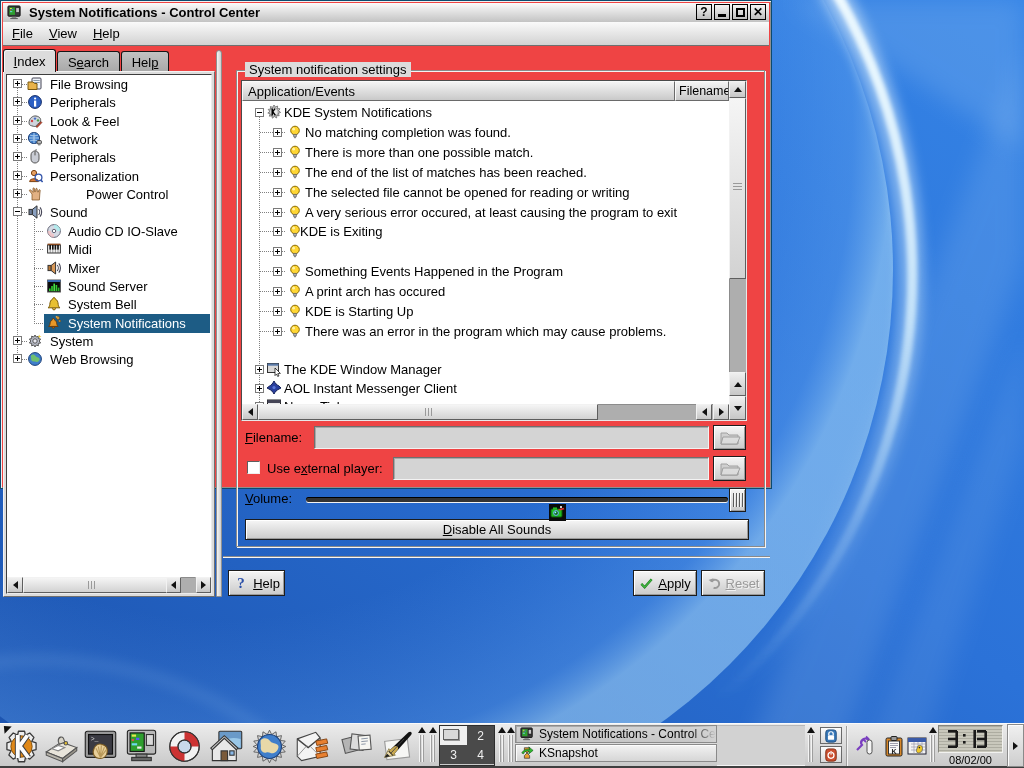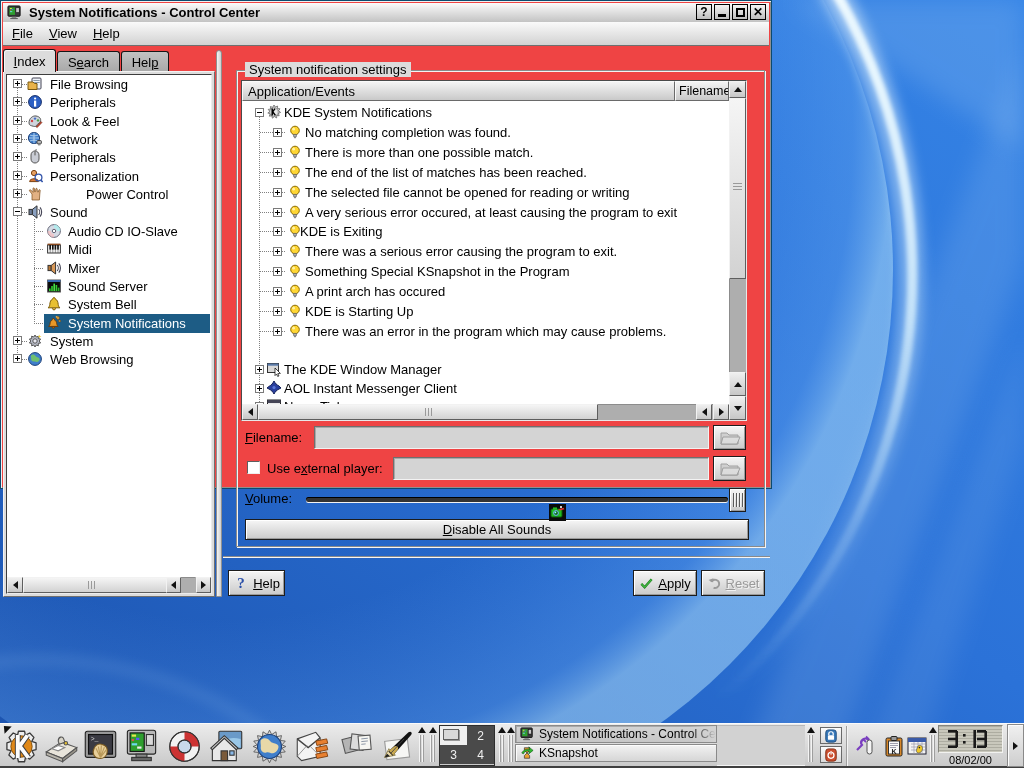--- a/index.html
+++ b/index.html
@@ -563,35 +563,34 @@
             <span class="exp plus" style="left:31px;top:5px;"></span>
             <span class="hdots" style="left:40px;top:9px;width:4px;"></span>
             <span class="licon" style="left:45px;top:1px;">
               <svg viewBox="0 0 16 16">
                 <circle cx="8" cy="6.5" r="4.3" fill="#ffd633" stroke="#8a6a00"></circle>
                 <circle cx="6.6" cy="5.2" r="1.4" fill="#fff2a8"></circle>
                 <path d="M6.4 10.4 L9.6 10.4 L9.2 13 L6.8 13 Z" fill="#b0b4bc" stroke="#555" stroke-width=".6"></path>
                 <rect x="7" y="13" width="2" height="1.2" fill="#888"></rect>
               </svg>
             </span>
-            <span class="lbl" style="left:63px;top:2px;">There was a serious error causing the program to exit.</span>
           </div>
           <div class="lrow" style="top:161.20000000000002px;height:20px;">
             <span class="hdots" style="left:18px;top:9px;width:13px;"></span>
             <span class="exp plus" style="left:31px;top:5px;"></span>
             <span class="hdots" style="left:40px;top:9px;width:4px;"></span>
             <span class="licon" style="left:45px;top:1px;">
               <svg viewBox="0 0 16 16">
                 <circle cx="8" cy="6.5" r="4.3" fill="#ffd633" stroke="#8a6a00"></circle>
                 <circle cx="6.6" cy="5.2" r="1.4" fill="#fff2a8"></circle>
                 <path d="M6.4 10.4 L9.6 10.4 L9.2 13 L6.8 13 Z" fill="#b0b4bc" stroke="#555" stroke-width=".6"></path>
                 <rect x="7" y="13" width="2" height="1.2" fill="#888"></rect>
               </svg>
             </span>
-            <span class="lbl" style="left:63px;top:2px;">Something Special KSnapshot in the Program</span>
+            <span class="lbl" style="left:63px;top:2px;">Something Events Happened in the Program</span>
           </div>
           <div class="lrow" style="top:181.10000000000002px;height:20px;">
             <span class="hdots" style="left:18px;top:9px;width:13px;"></span>
             <span class="exp plus" style="left:31px;top:5px;"></span>
             <span class="hdots" style="left:40px;top:9px;width:4px;"></span>
             <span class="licon" style="left:45px;top:1px;">
               <svg viewBox="0 0 16 16">
                 <circle cx="8" cy="6.5" r="4.3" fill="#ffd633" stroke="#8a6a00"></circle>
                 <circle cx="6.6" cy="5.2" r="1.4" fill="#fff2a8"></circle>
                 <path d="M6.4 10.4 L9.6 10.4 L9.2 13 L6.8 13 Z" fill="#b0b4bc" stroke="#555" stroke-width=".6"></path>

